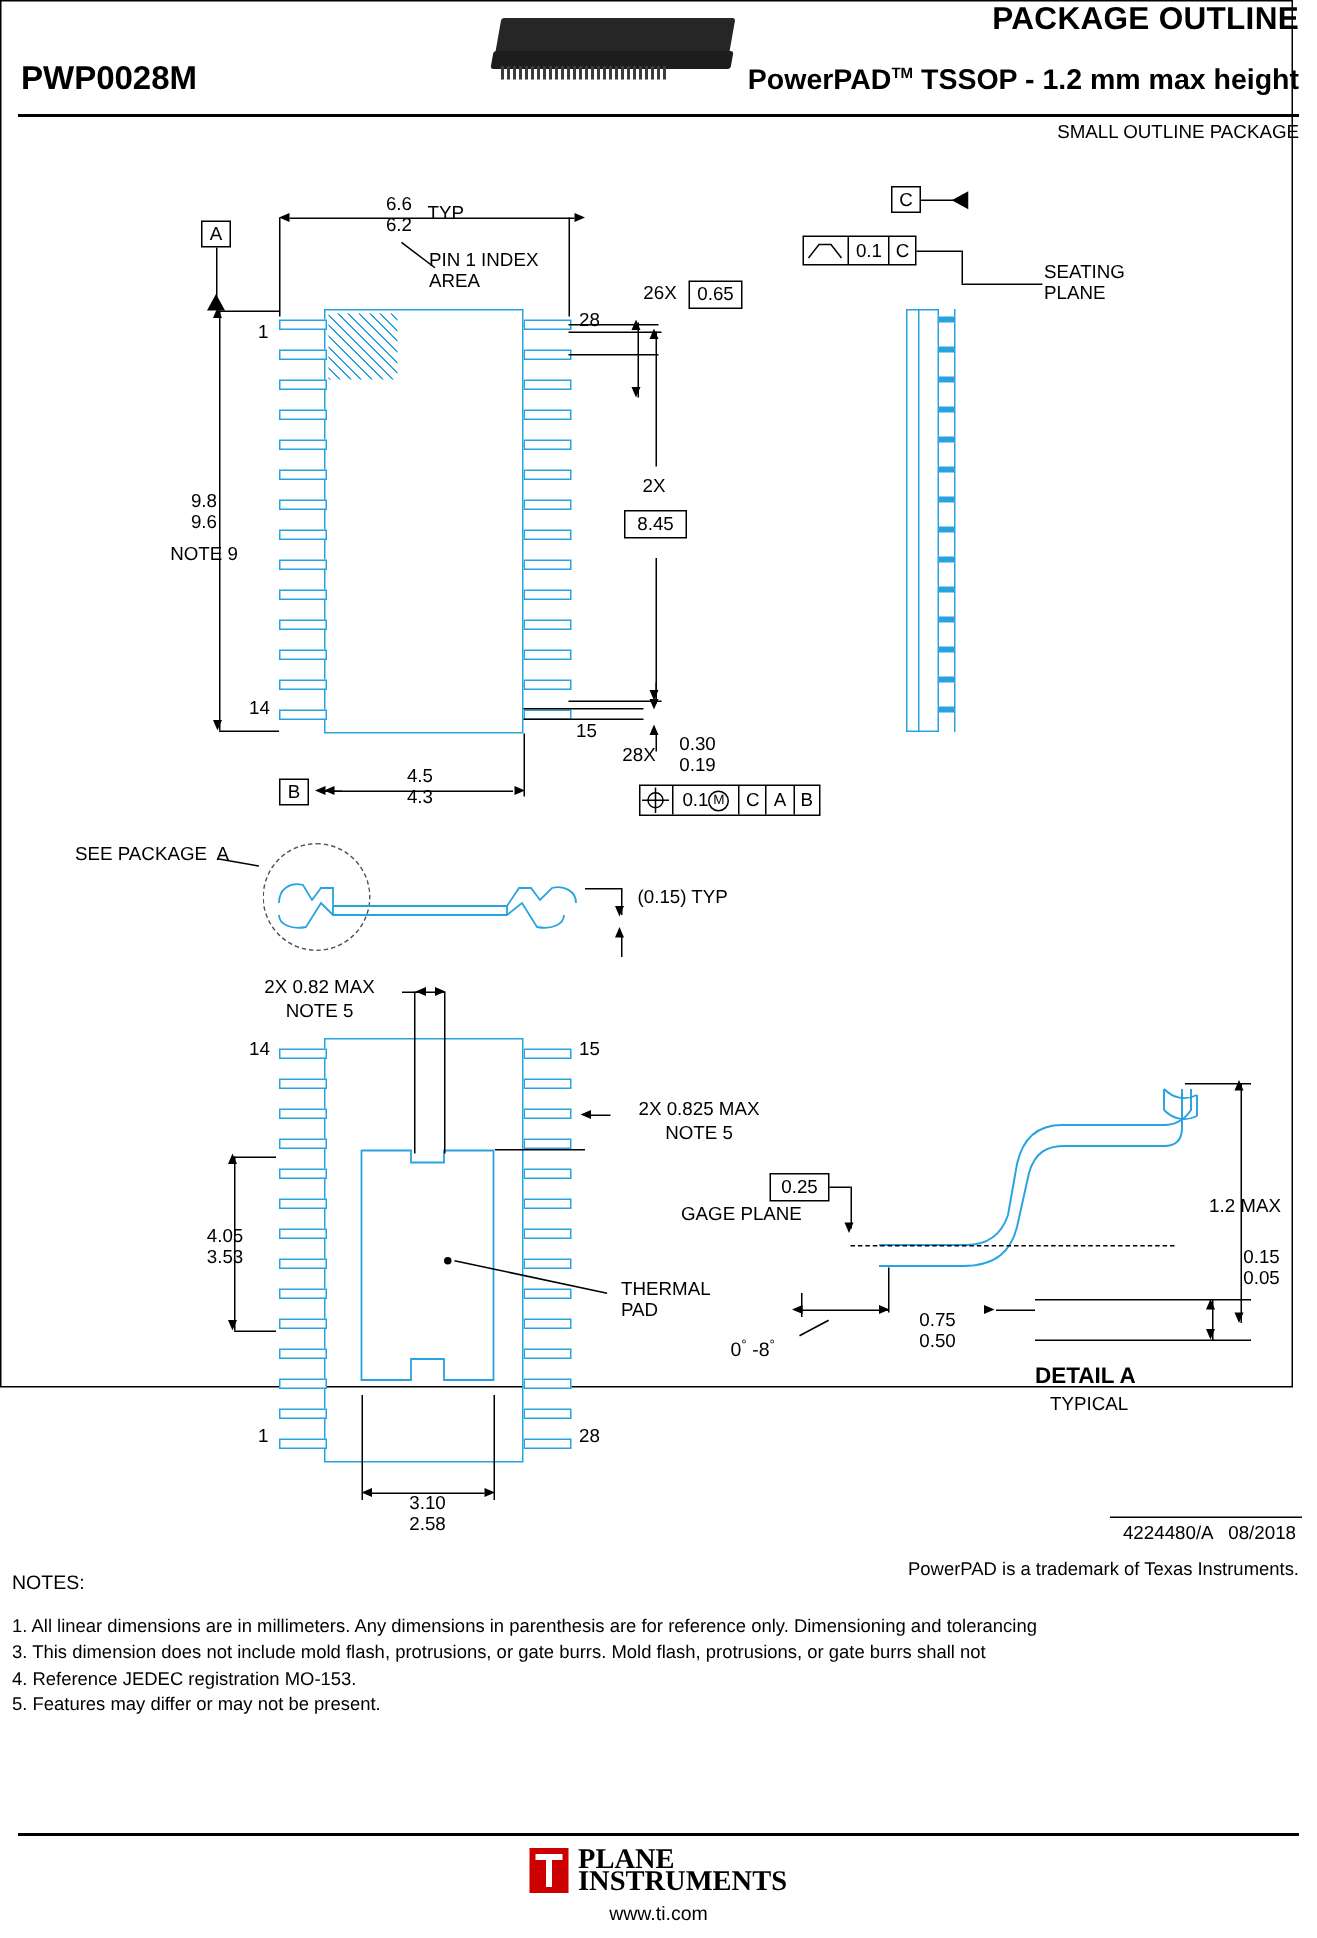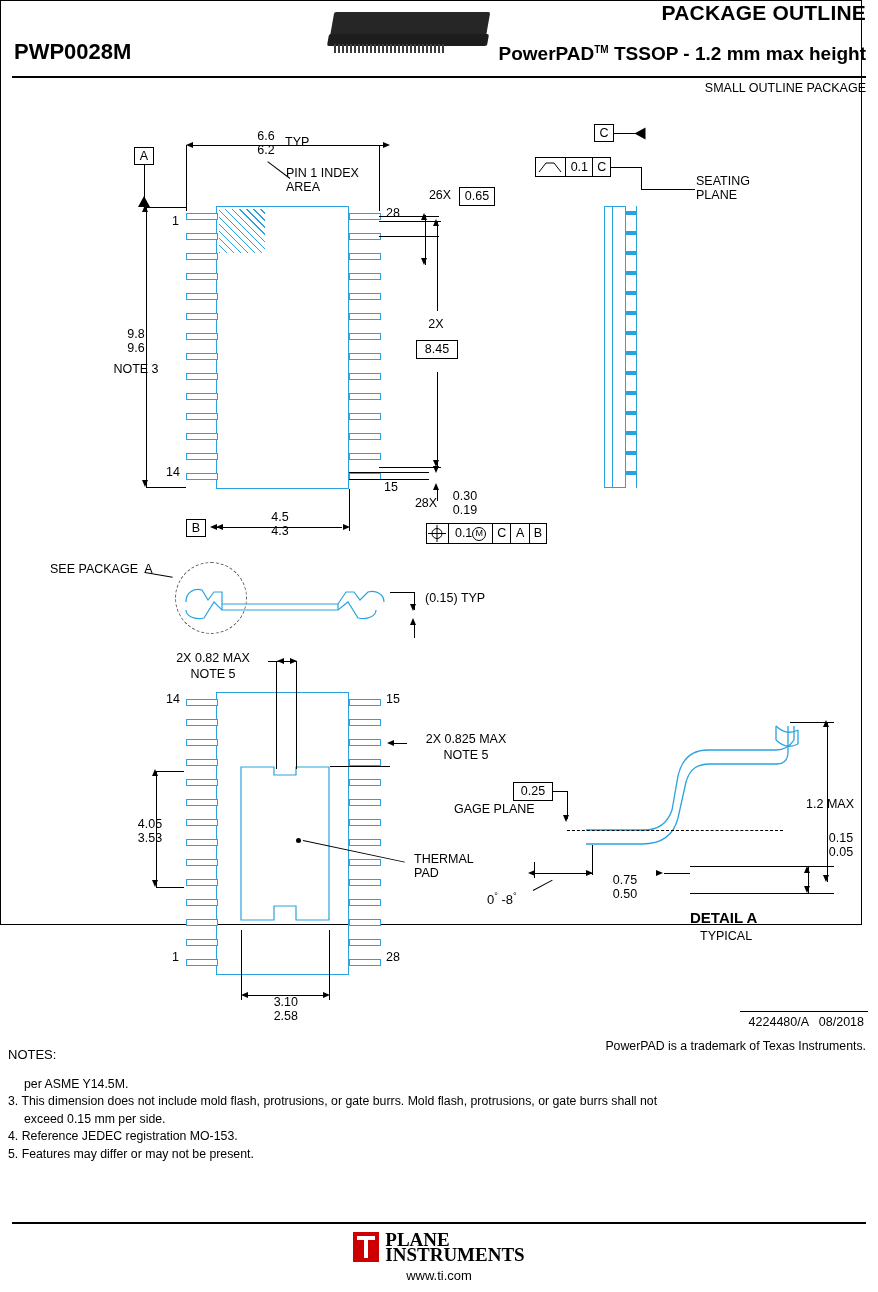--- a/index.html
+++ b/index.html
@@ -183,21 +183,21 @@
 <div class="t lbl" style="left:386px;top:207px;">28</div>
 <div class="t lbl" style="left:384px;top:481px;">15</div>
 
 <div class="vl" style="left:146px;top:207px;height:280px;"></div>
 <div class="arU" style="left:142px;top:205px;"></div>
 <div class="arD" style="left:142px;top:480px;"></div>
 <div class="hl" style="left:146px;top:207px;width:40px;"></div>
 <div class="hl" style="left:146px;top:487px;width:40px;"></div>
 <div class="t dim" style="left:106px;top:328px;width:60px;">9.8
 9.6</div>
-<div class="t dim" style="left:106px;top:363px;width:60px;">NOTE 3</div>
+<div class="t dim" style="left:106px;top:363px;width:60px;">NOTE 9</div>
 
 <div class="t dim" style="left:418px;top:318px;width:36px;">2X</div>
 <div class="ctl" style="left:416px;top:340px;width:42px;height:19px;line-height:17px;"><span>8.45</span></div>
 <div class="vl" style="left:437px;top:221px;height:90px;"></div>
 <div class="vl" style="left:437px;top:372px;height:95px;"></div>
 <div class="arU" style="left:433px;top:219px;"></div>
 <div class="arD" style="left:433px;top:460px;"></div>
 <div class="hl" style="left:379px;top:221px;width:62px;"></div>
 <div class="hl" style="left:379px;top:467px;width:62px;"></div>
 
@@ -356,21 +356,21 @@
 <div class="hl" style="left:156px;top:771px;width:28px;"></div>
 <div class="hl" style="left:156px;top:887px;width:28px;"></div>
 <div class="t dim" style="left:120px;top:818px;width:60px;">4.05
 3.53</div>
 
 <div class="hl" style="left:247px;top:995px;width:76px;"></div>
 <div class="arL" style="left:241px;top:992px;"></div>
 <div class="arR" style="left:323px;top:992px;"></div>
 <div class="vl" style="left:241px;top:930px;height:70px;"></div>
 <div class="vl" style="left:329px;top:930px;height:70px;"></div>
-<div class="t dim" style="left:238px;top:996px;width:60px;text-align:right;">3.10
+<div class="t dim" style="left:255px;top:996px;width:60px;">3.10
 2.58</div>
 
 <svg class="abs" style="left:586px;top:718px;" width="240" height="180" viewBox="0 0 240 180">
   <path d="M0 112 L58 112 C74 112, 82 104, 86 92 L92 58 C96 40, 106 32, 122 32 L190 32 C198 32, 204 28, 208 22 L208 8" fill="none" stroke="#29a3e0" stroke-width="1.3"></path>
   <path d="M0 126 L56 126 C78 126, 88 116, 92 100 L100 64 C104 50, 112 46, 124 46 L190 46 C198 46, 202 42, 202 34 L202 8" fill="none" stroke="#29a3e0" stroke-width="1.3"></path>
   <path d="M190 8 C196 14, 204 16, 212 12" fill="none" stroke="#29a3e0" stroke-width="1.3"></path>
   <path d="M190 22 C196 28, 204 30, 212 26" fill="none" stroke="#29a3e0" stroke-width="1.3"></path>
   <line x1="190" y1="8" x2="190" y2="22" stroke="#29a3e0" stroke-width="1.3"></line>
   <line x1="212" y1="12" x2="212" y2="26" stroke="#29a3e0" stroke-width="1.3"></line>
 </svg>
@@ -411,23 +411,22 @@
 
 <div class="t bold" style="left:690px;top:910px;font-size:15px;">DETAIL A</div>
 <div class="t" style="left:700px;top:930px;font-size:12.5px;">TYPICAL</div>
 
 <div class="hl" style="left:740px;top:1011px;width:128px;"></div>
 <div class="t" id="docnum">4224480/A   08/2018</div>
 
 <div class="t" id="trademark">PowerPAD is a trademark of Texas Instruments.</div>
 <div class="t" id="notes-label">NOTES:</div>
 <div class="abs" id="notes-list">
-  <div class="n-ind">per ASME Y14.5M.</div>
+  <div>1. All linear dimensions are in millimeters. Any dimensions in parenthesis are for reference only. Dimensioning and tolerancing</div>
   <div>3. This dimension does not include mold flash, protrusions, or gate burrs. Mold flash, protrusions, or gate burrs shall not</div>
-  <div class="n-ind">exceed 0.15 mm per side.</div>
   <div>4. Reference JEDEC registration MO-153.</div>
   <div>5. Features may differ or may not be present.</div>
 </div>
 
 <div class="abs" id="foot-rule"></div>
 <div class="abs" id="ti-logo">
   <span class="ti-wrap">
     <span class="ti-red"></span><span class="ti-name"><span>PLANE</span><span>INSTRUMENTS</span></span>
   </span>
 </div>

